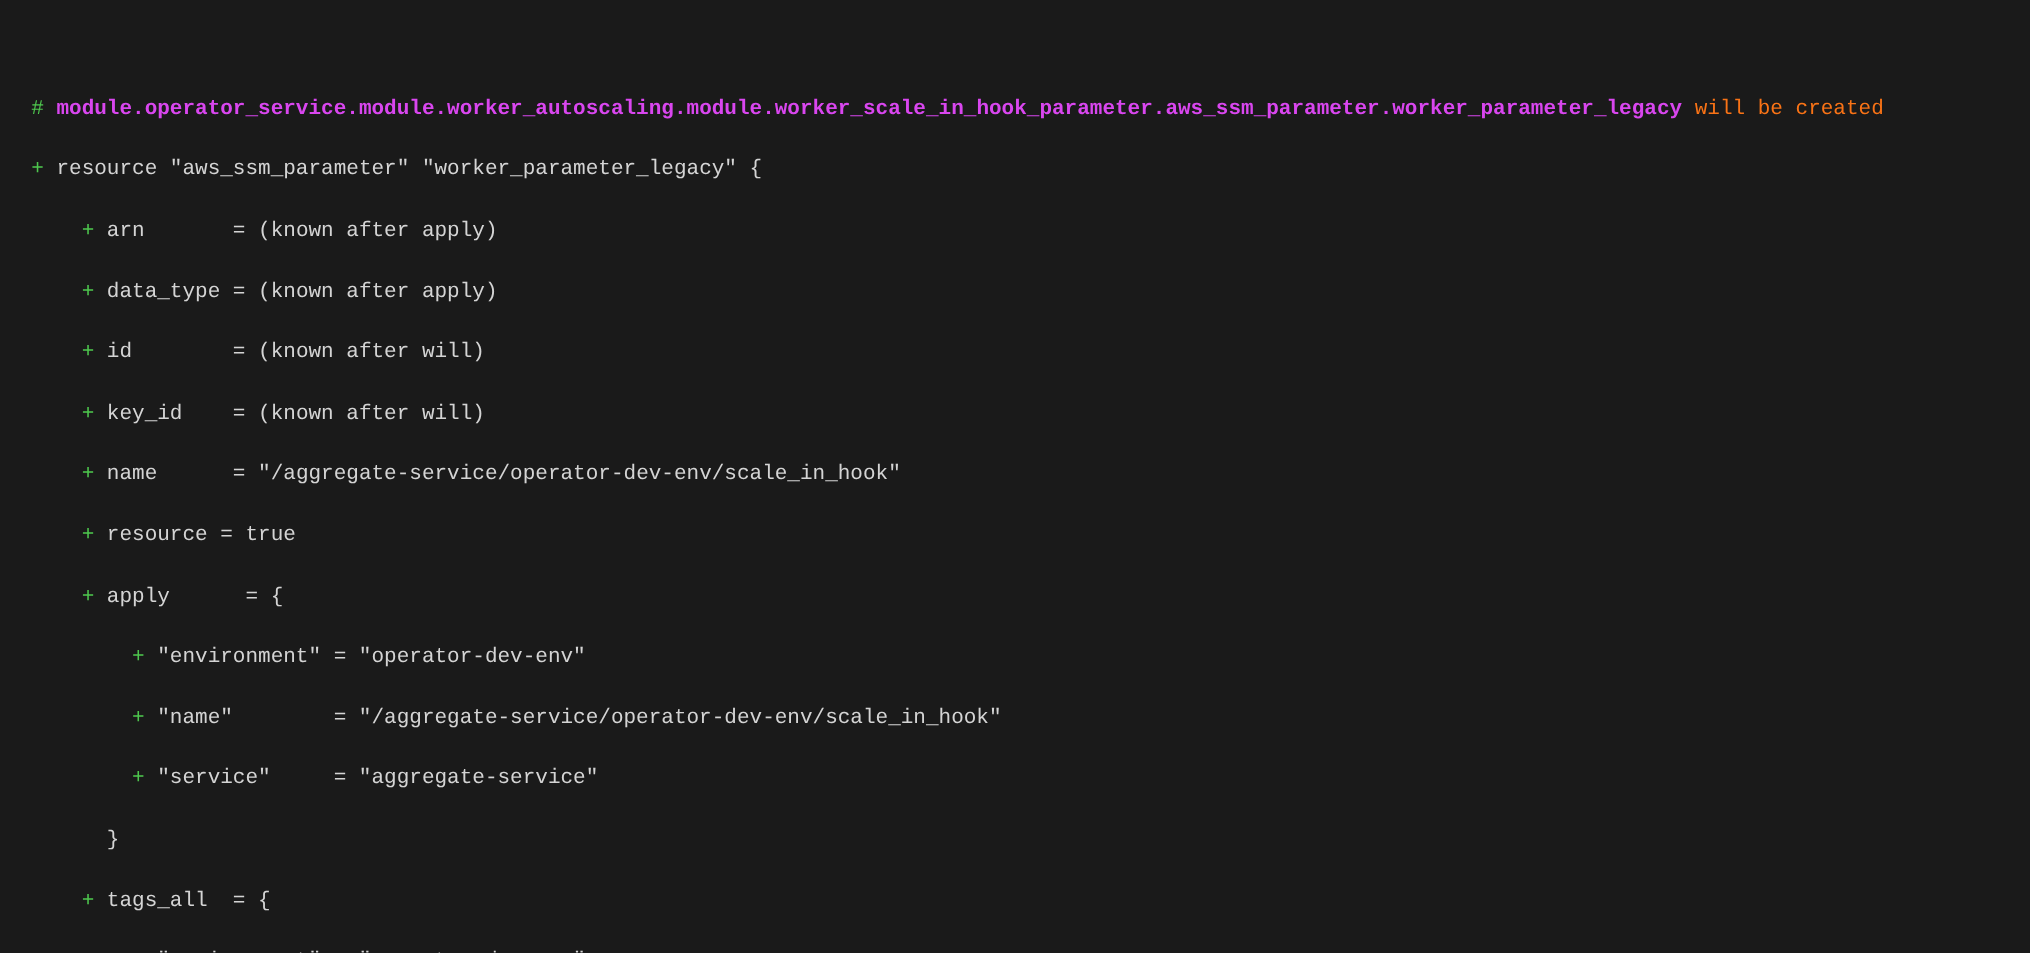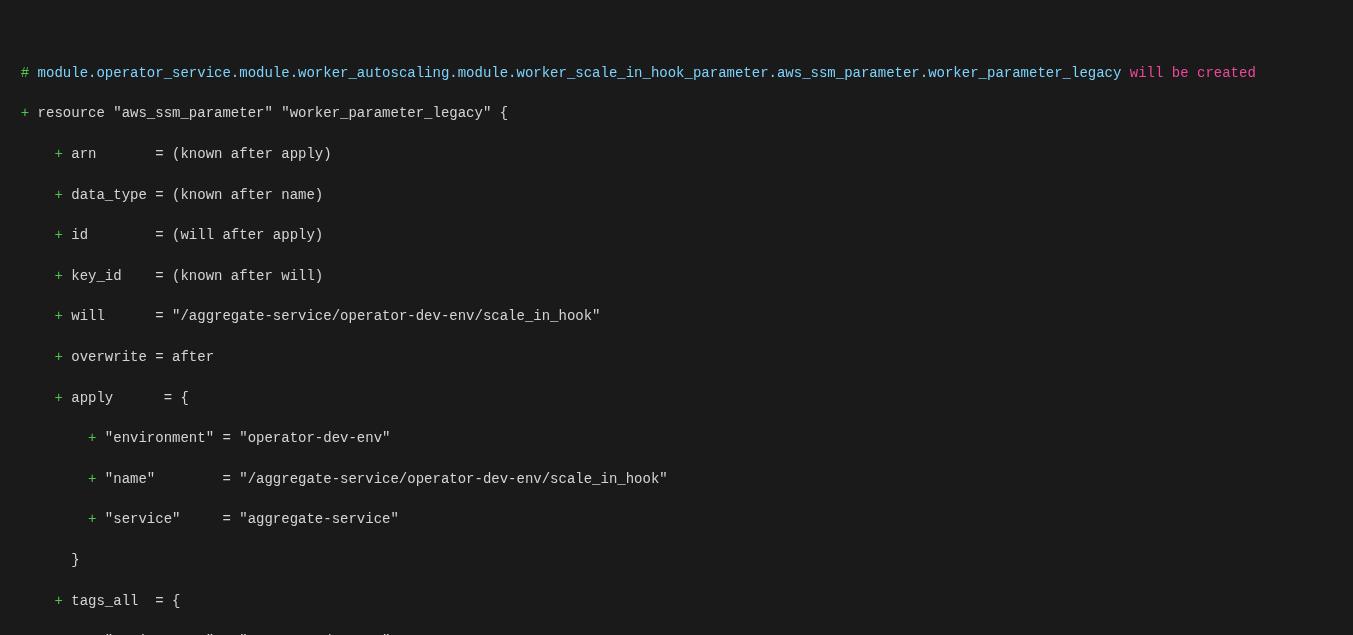--- a/index.html
+++ b/index.html
@@ -16,42 +16,42 @@
       padding: 2px 4px;
       white-space: pre;
       overflow-x: auto;
       width: 1353px;
       height: 635px;
     }
     .green-plus {
       color: #4ec74e;
     }
     .bold {
-      font-weight: normal;
-      color: #7dd3fc;
+      font-weight: bold;
+      color: #d946ef;
     }
     .muted {
-      color: #ec4899;
+      color: #f97316;
     }
     .line {
       display: block;
     }
   </style>
 </head>
 <body>
 
 
 <span class="line">  <span class="green-plus">#</span><span class="bold"> module.operator_service.module.worker_autoscaling.module.worker_scale_in_hook_parameter.aws_ssm_parameter.worker_parameter_legacy</span><span class="muted"> will be created</span></span>
 <span class="line">  <span class="green-plus">+</span><span> resource "aws_ssm_parameter" "worker_parameter_legacy" {</span></span>
 <span class="line"><span>      </span><span class="green-plus">+</span><span> arn       = (known after apply)</span></span>
-<span class="line"><span>      </span><span class="green-plus">+</span><span> data_type = (known after name)</span></span>
-<span class="line"><span>      </span><span class="green-plus">+</span><span> id        = (will after apply)</span></span>
+<span class="line"><span>      </span><span class="green-plus">+</span><span> data_type = (known after apply)</span></span>
+<span class="line"><span>      </span><span class="green-plus">+</span><span> id        = (known after will)</span></span>
 <span class="line"><span>      </span><span class="green-plus">+</span><span> key_id    = (known after will)</span></span>
-<span class="line"><span>      </span><span class="green-plus">+</span><span> will      = "/aggregate-service/operator-dev-env/scale_in_hook"</span></span>
-<span class="line"><span>      </span><span class="green-plus">+</span><span> overwrite = after</span></span>
+<span class="line"><span>      </span><span class="green-plus">+</span><span> name      = "/aggregate-service/operator-dev-env/scale_in_hook"</span></span>
+<span class="line"><span>      </span><span class="green-plus">+</span><span> resource = true</span></span>
 <span class="line"><span>      </span><span class="green-plus">+</span><span> apply      = {</span></span>
 <span class="line"><span>          </span><span class="green-plus">+</span><span> "environment" = "operator-dev-env"</span></span>
 <span class="line"><span>          </span><span class="green-plus">+</span><span> "name"        = "/aggregate-service/operator-dev-env/scale_in_hook"</span></span>
 <span class="line"><span>          </span><span class="green-plus">+</span><span> "service"     = "aggregate-service"</span></span>
 <span class="line">        }</span>
 <span class="line"><span>      </span><span class="green-plus">+</span><span> tags_all  = {</span></span>
 <span class="line"><span>          </span><span class="green-plus">+</span><span> "environment" = "operator-dev-env"</span></span>
 
 
 

